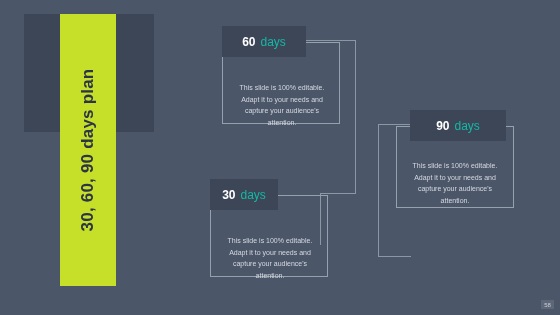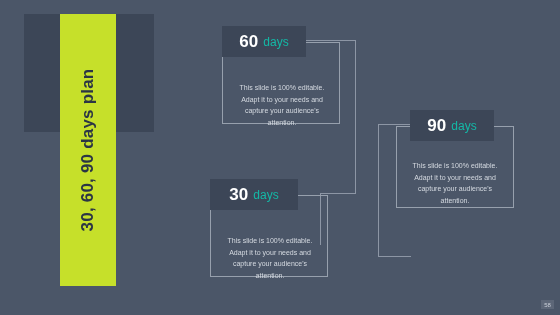--- a/index.html
+++ b/index.html
@@ -69,21 +69,21 @@
     position: absolute;
     background: #3c4657;
     box-sizing: border-box;
     display: flex;
     align-items: center;
     justify-content: center;
     gap: 5px;
     padding: 0 10px;
   }
   .card-head .num {
-    font-size: 17px;
+    font-size: 12px;
     font-weight: bold;
     color: #ffffff;
   }
   .card-head .unit {
     font-size: 12px;
     color: #14b8a6;
   }
   .card-body {
     position: absolute;
     color: #d5dae1;
@@ -128,28 +128,28 @@
   <div class="conn" style="left:378px; top:256px; width:33px; height:1px;"></div>
 
   <div class="card" style="left:222px; top:42px; width:118px; height:82px;"></div>
   <div class="card-head" style="left:222px; top:26px; width:84px; height:31px;">
     <span class="num">60</span>
     <span class="unit">days</span>
   </div>
   <div class="card-body" style="left:236px; top:82px; width:92px;">This slide is 100% editable. Adapt it to your needs and capture your audience's attention.</div>
 
   <div class="card" style="left:210px; top:195px; width:118px; height:82px;"></div>
-  <div class="card-head" style="left:210px; top:179px; width:88px; height:31px;">
+  <div class="card-head" style="left:210px; top:179px; width:68px; height:31px;">
     <span class="num">30</span>
     <span class="unit">days</span>
   </div>
   <div class="card-body" style="left:224px; top:235px; width:92px;">This slide is 100% editable. Adapt it to your needs and capture your audience's attention.</div>
 
   <div class="card" style="left:396px; top:126px; width:118px; height:82px;"></div>
-  <div class="card-head" style="left:410px; top:110px; width:84px; height:31px;">
+  <div class="card-head" style="left:410px; top:110px; width:96px; height:31px;">
     <span class="num">90</span>
     <span class="unit">days</span>
   </div>
   <div class="card-body" style="left:409px; top:160px; width:92px;">This slide is 100% editable. Adapt it to your needs and capture your audience's attention.</div>
 
   <div id="page-badge">58</div>
 
 </div>
 
 </body></html>

